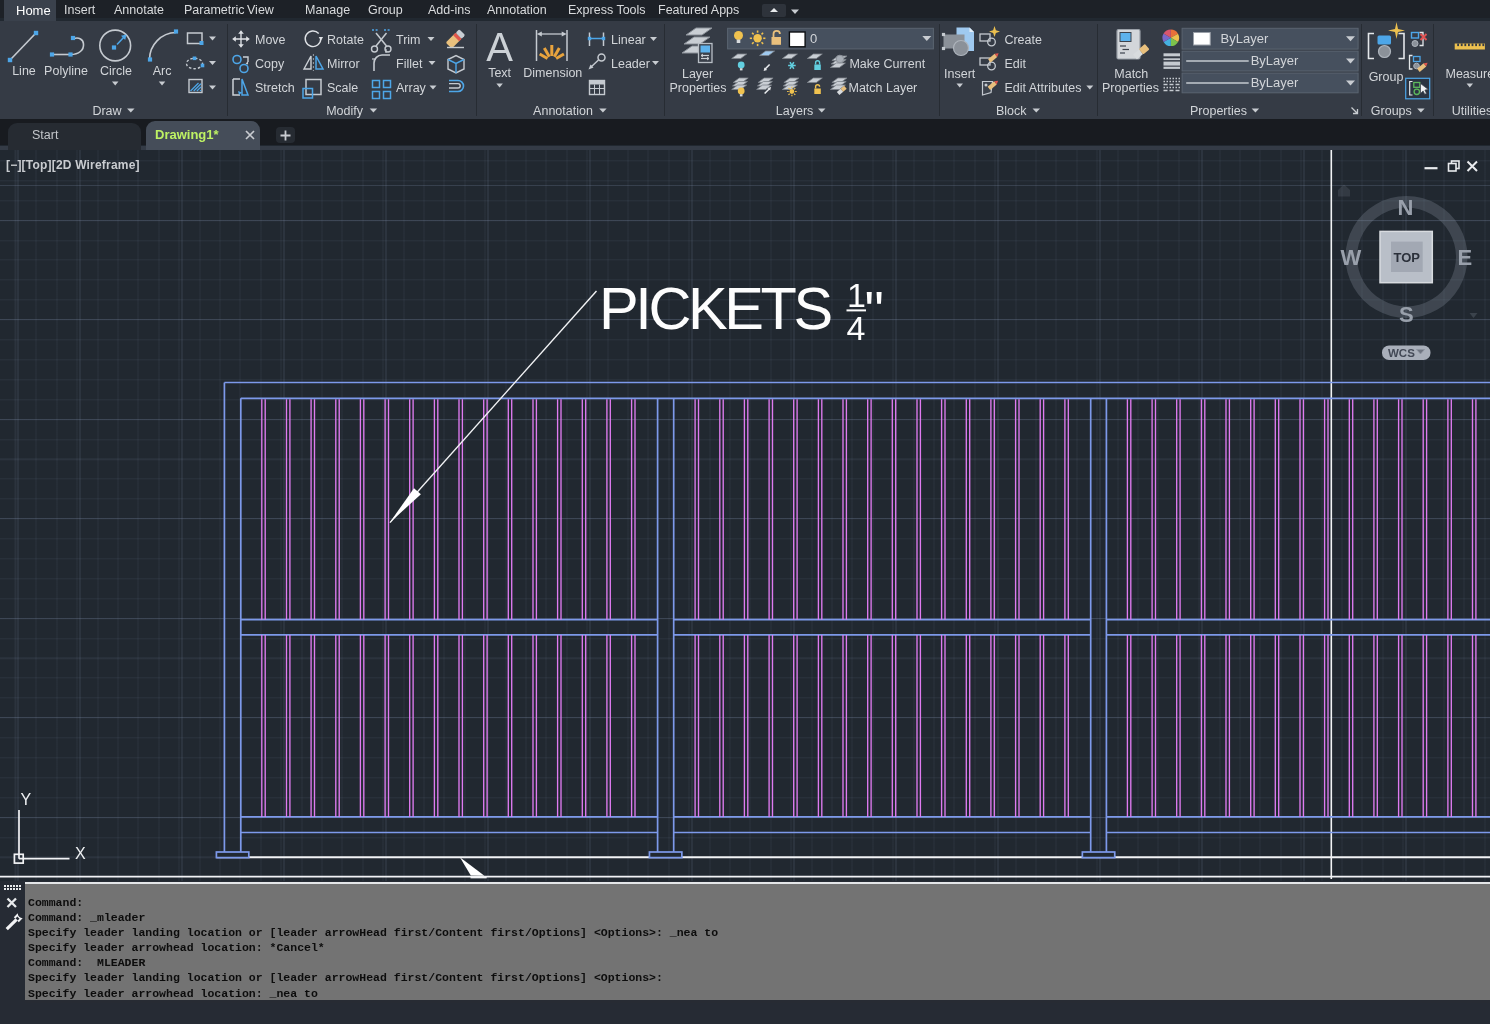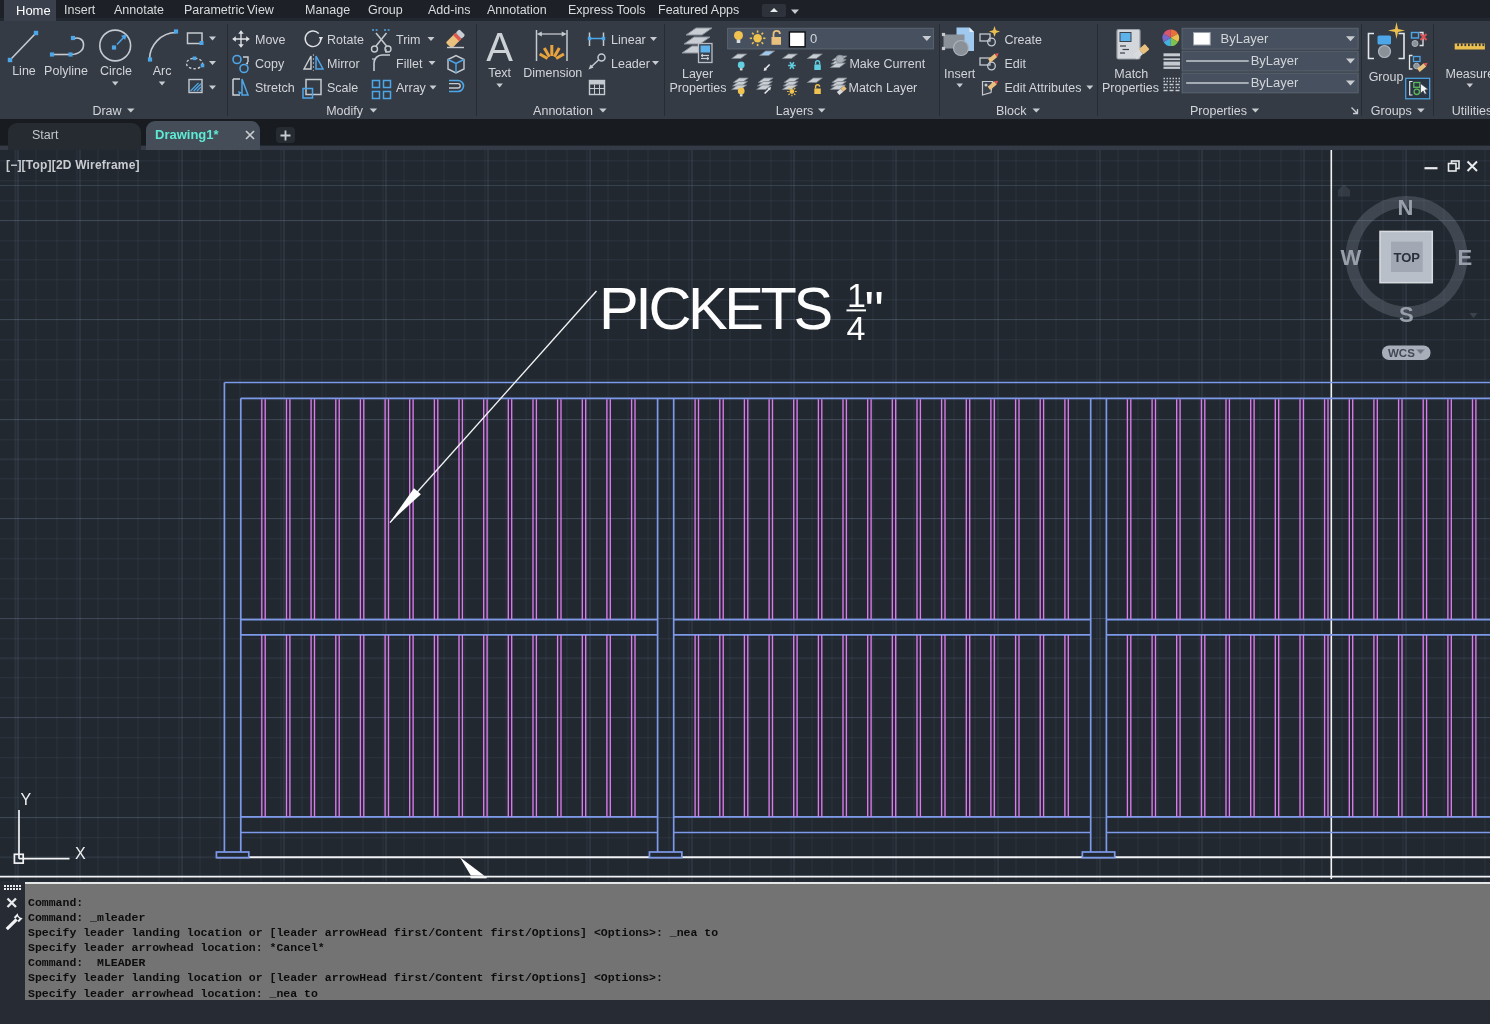--- a/index.html
+++ b/index.html
@@ -17,21 +17,21 @@
   
   #ribbon { position:absolute; left:0; top:21px; width:1490px; height:98px; background:#353b45; }
   .sep { position:absolute; top:3px; width:1px; height:92px; background:#272c33; }
 
   
   #tabbar { position:absolute; left:0; top:119px; width:1490px; height:26px; background:#181b20; }
   #tabstrip { position:absolute; left:0; top:27px; width:1490px; height:4px; background:#343b46; }
   #starttab { position:absolute; left:8px; top:4px; width:133px; height:27px; background:#262b32; border-radius:9px 9px 0 0; }
   #starttab span { position:absolute; left:24px; top:5px; font-size:12.5px; color:#c3c6ca; }
   #drawtab { position:absolute; left:146px; top:2px; width:114px; height:29px; background:#454d59; border-radius:9px 9px 0 0; }
-  #drawtab b { position:absolute; left:9px; top:6px; font-size:13px; color:#5eead4; font-weight:bold; }
+  #drawtab b { position:absolute; left:9px; top:6px; font-size:13px; color:#bef264; font-weight:bold; }
   #plustab { position:absolute; left:276px; top:8px; width:19px; height:16px; background:#262b32; border-radius:4px; }
 
   
   #canvas { position:absolute; left:0; top:150px; width:1490px; height:731px; background-color:#212830;
     background-image:
       repeating-linear-gradient(to right, rgba(130,145,175,0.23) 0 1px, transparent 1px 102px),
       repeating-linear-gradient(to bottom, rgba(130,145,175,0.23) 0 1px, transparent 1px 99.5px),
       repeating-linear-gradient(to right, rgba(130,145,175,0.105) 0 1px, transparent 1px 20.4px),
       repeating-linear-gradient(to bottom, rgba(130,145,175,0.105) 0 1px, transparent 1px 19.9px);
     background-position: 79.5px 0, 0 70px, 15.5px 0, 0 10.3px; }

